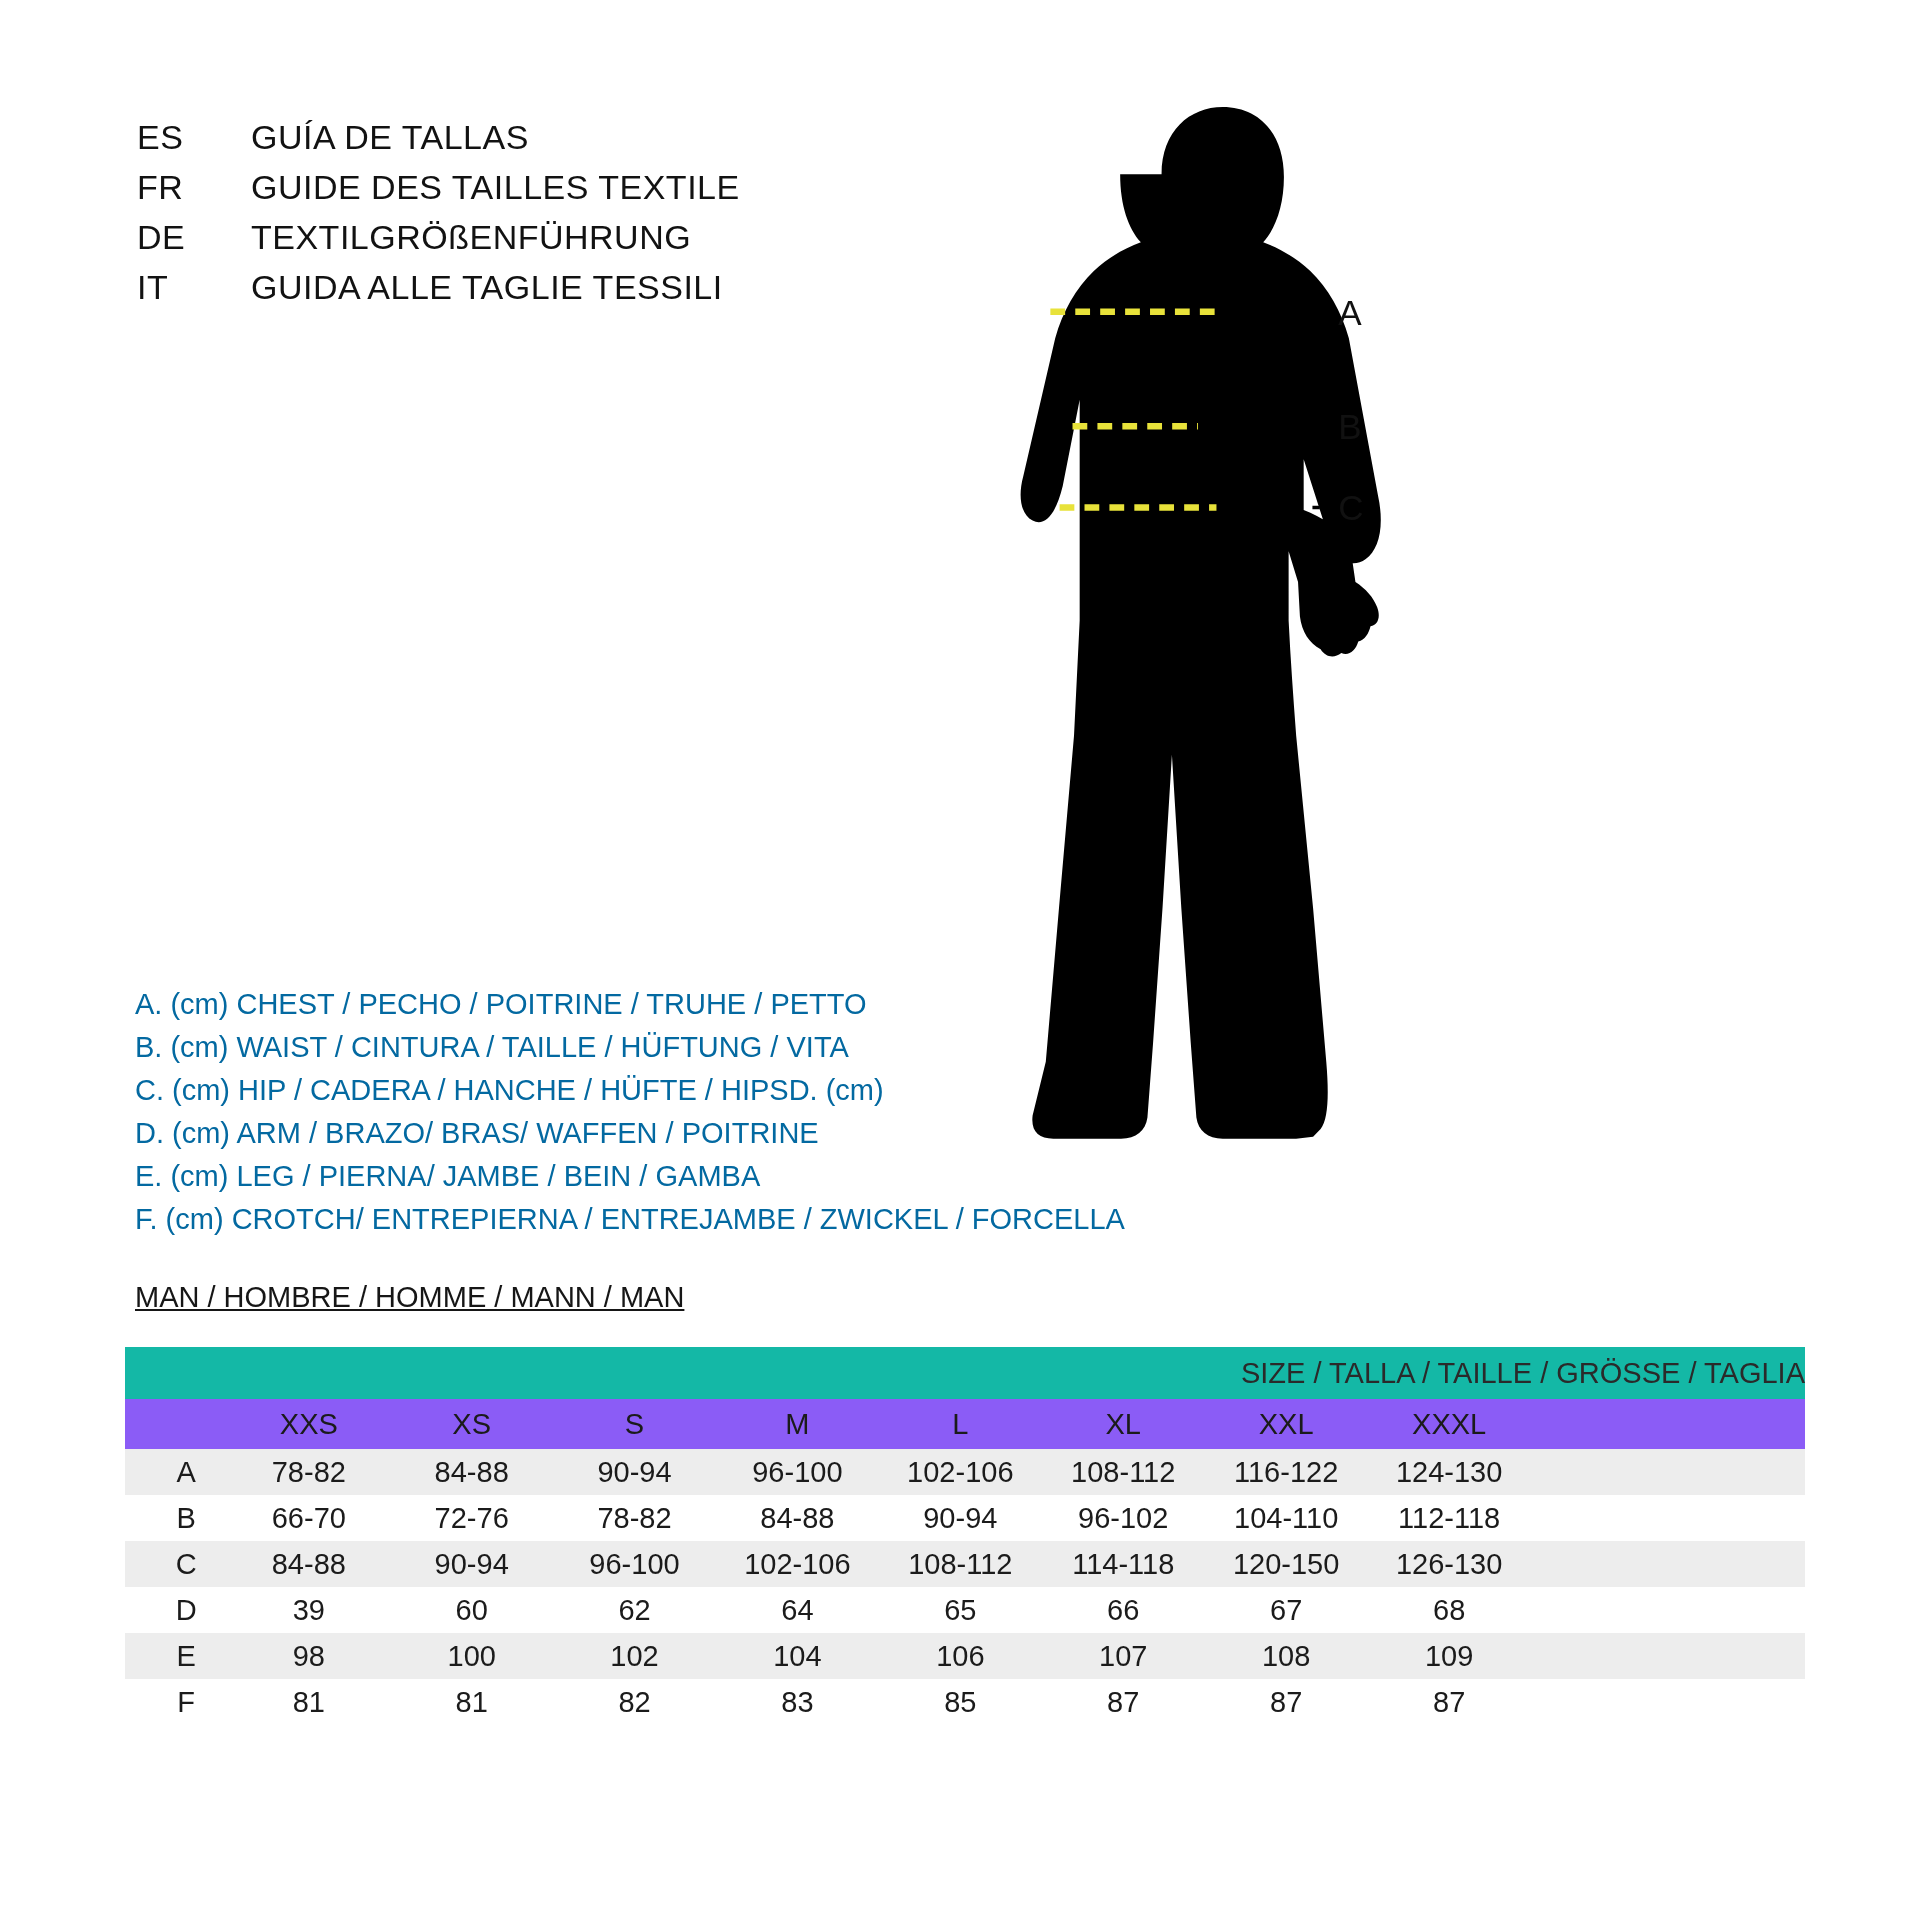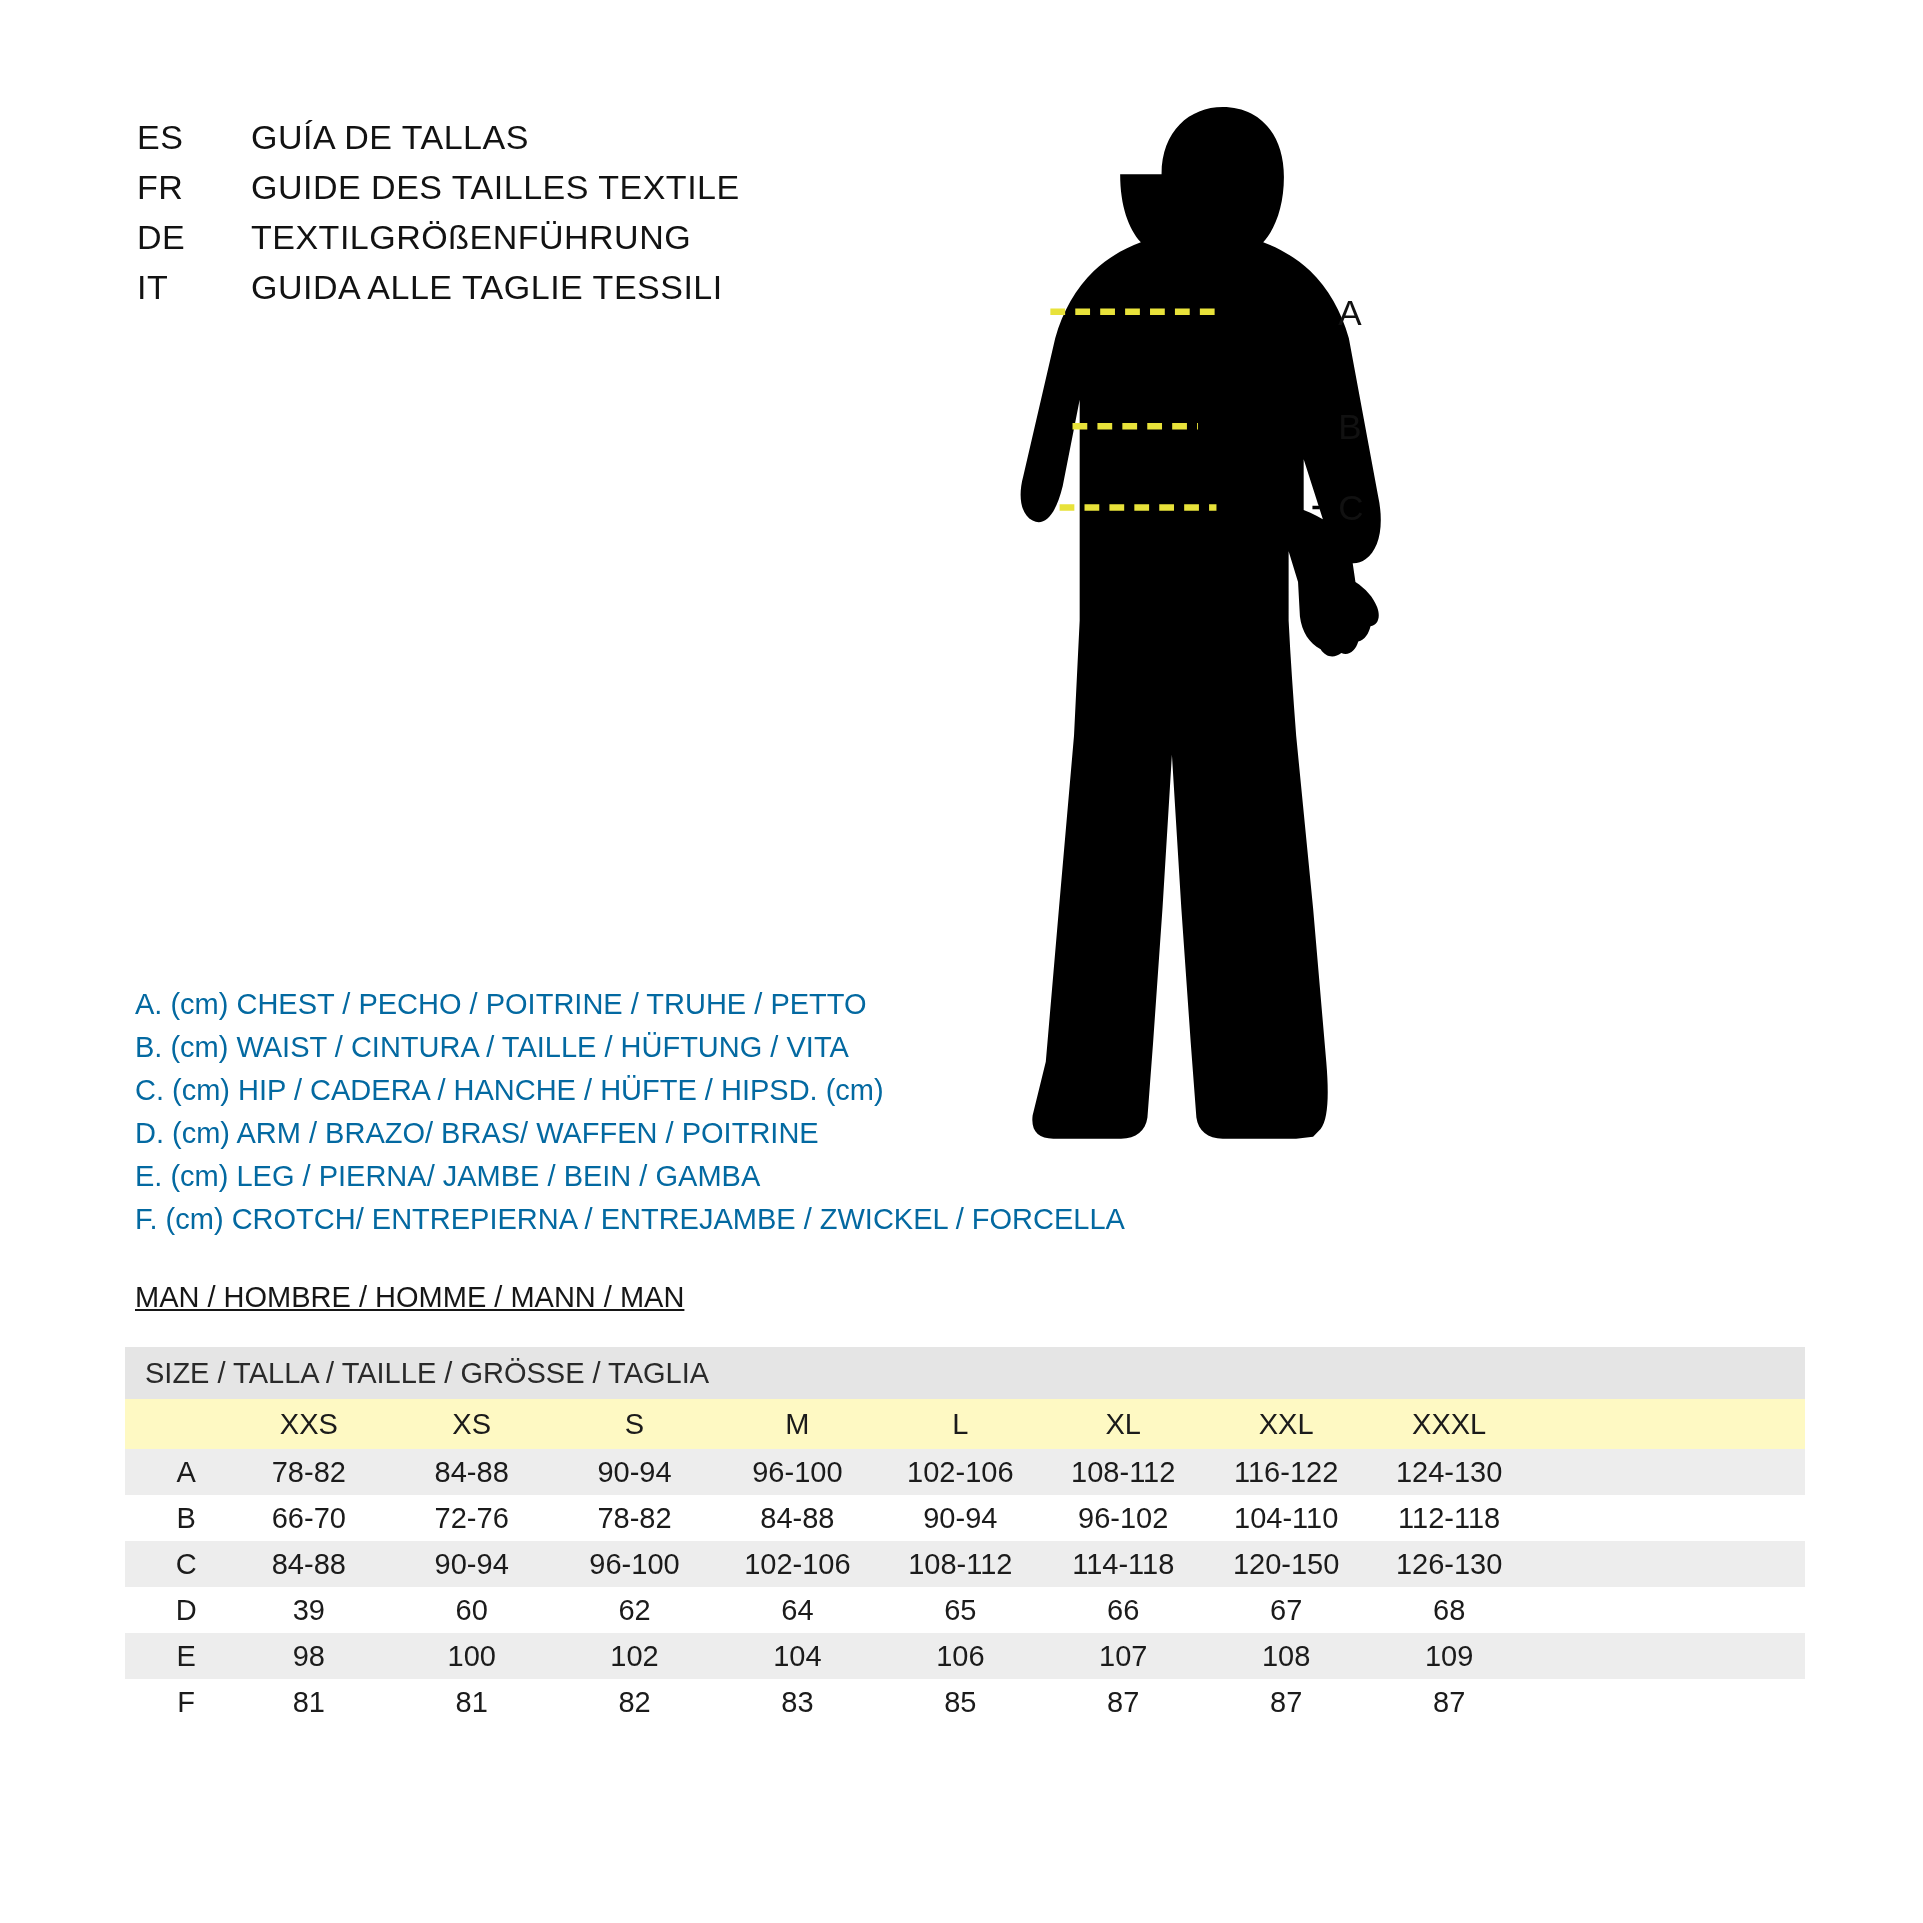--- a/index.html
+++ b/index.html
@@ -85,29 +85,29 @@
   #size-table td, #size-table th {
     font-weight: normal;
     font-size: 29px;
     color: #1b1b1b;
     padding: 0;
     height: 46px;
     text-align: center;
     vertical-align: middle;
   }
   #size-table tr.head-row td {
-    background: #e5e5e5;
-    text-align: left;
+    background: #14b8a6;
+    text-align: right;
     padding-left: 20px;
     height: 52px;
     font-size: 29px;
     color: #2a2a2a;
   }
   #size-table tr.cols-row td {
-    background: #fef9c3;
+    background: #8b5cf6;
     height: 50px;
   }
   #size-table tr.zebra td {
     background: #ededed;
   }
   #size-table tr.plain td {
     background: #ffffff;
   }
   td.rowlab {
     width: 83px;

